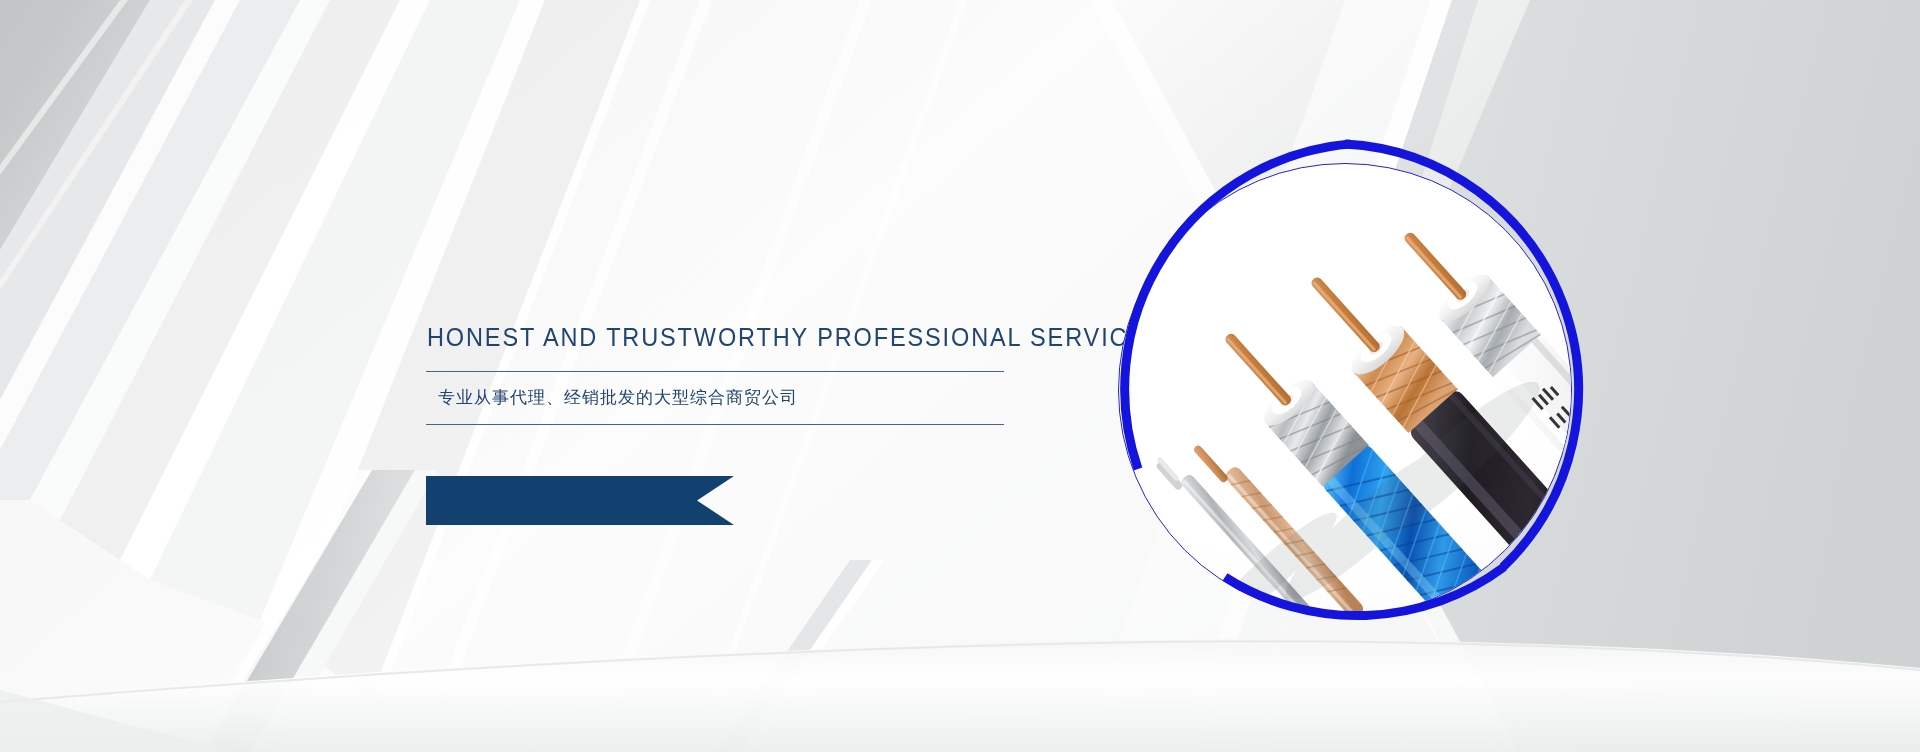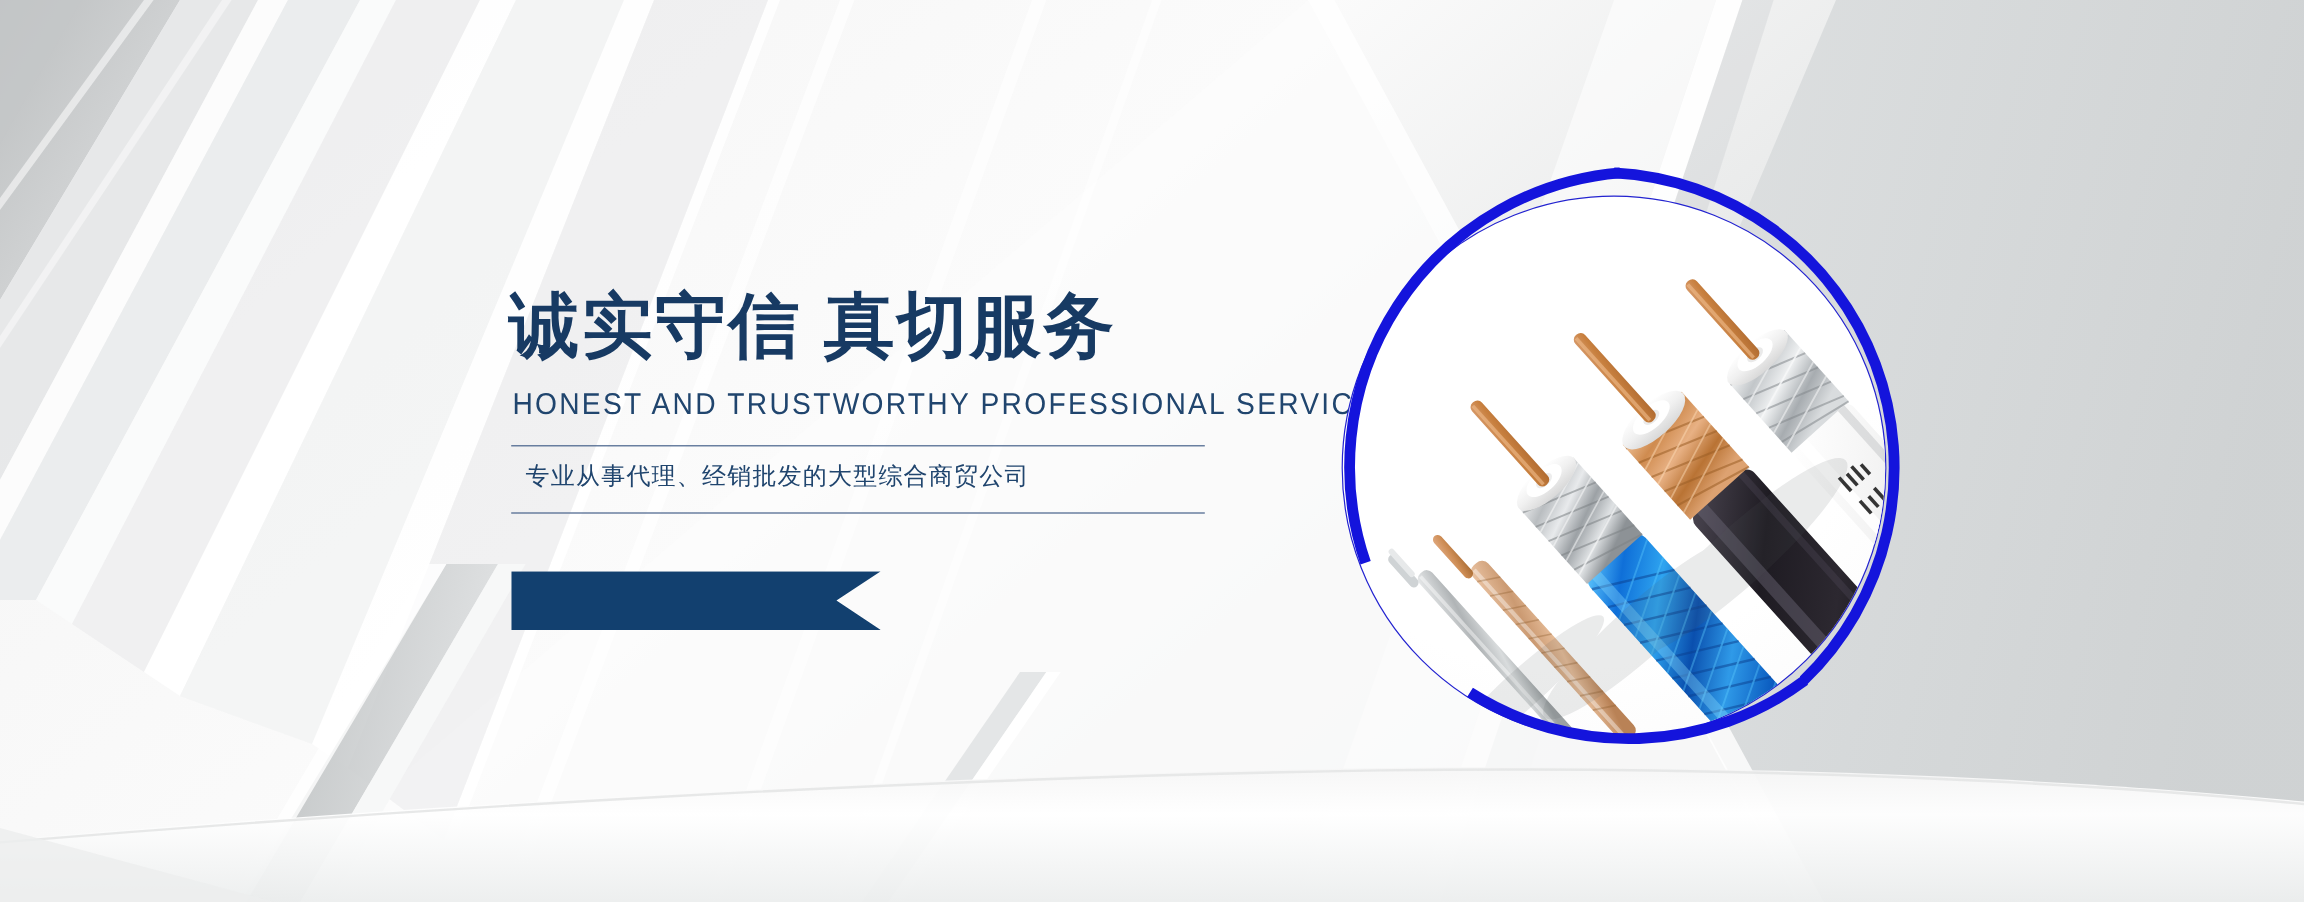--- a/index.html
+++ b/index.html
@@ -64,27 +64,27 @@
     top:371px;
     width:578px;
   }
   .rule{
     height:1px;
     background:#46618a;
     width:100%;
   }
   .desc{
     margin:0;
-    font-size:20px;
+    font-size:17px;
     line-height:1;
     padding:17px 0 18px 12px;
     letter-spacing:1px;
     color:#20456e;
     white-space:nowrap;
-    font-family:Liberation Mono, monospace;
+    font-family:Liberation Serif, serif;
   }
   .badge-shape{
     position:absolute;
     left:2px;
     top:476px;
     width:308px;
     height:49px;
     background:#12406f;
     clip-path:polygon(0 0, 100% 0, 88% 50%, 100% 100%, 0 100%);
   }
@@ -222,21 +222,20 @@
 
       <polygon points="0,690 230,752 0,752" fill="#eceeee" opacity="0.8"></polygon>
 
       <polygon points="120,0 128,0 0,175 0,165" fill="#ffffff" opacity="0.55"></polygon>
       <polygon points="185,0 193,0 0,290 0,280" fill="#ffffff" opacity="0.45"></polygon>
     </svg>
   </div>
 
   <div class="content">
 
-    <h1 class="headline">诚实守信 真切服务</h1>
 
     <p class="subhead">HONEST AND TRUSTWORTHY PROFESSIONAL SERVICES</p>
 
     <div class="rule-block">
       <div class="rule"></div>
       <p class="desc">专业从事代理、经销批发的大型综合商贸公司</p>
       <div class="rule"></div>
     </div>
 
     <div class="badge-shape"></div>

